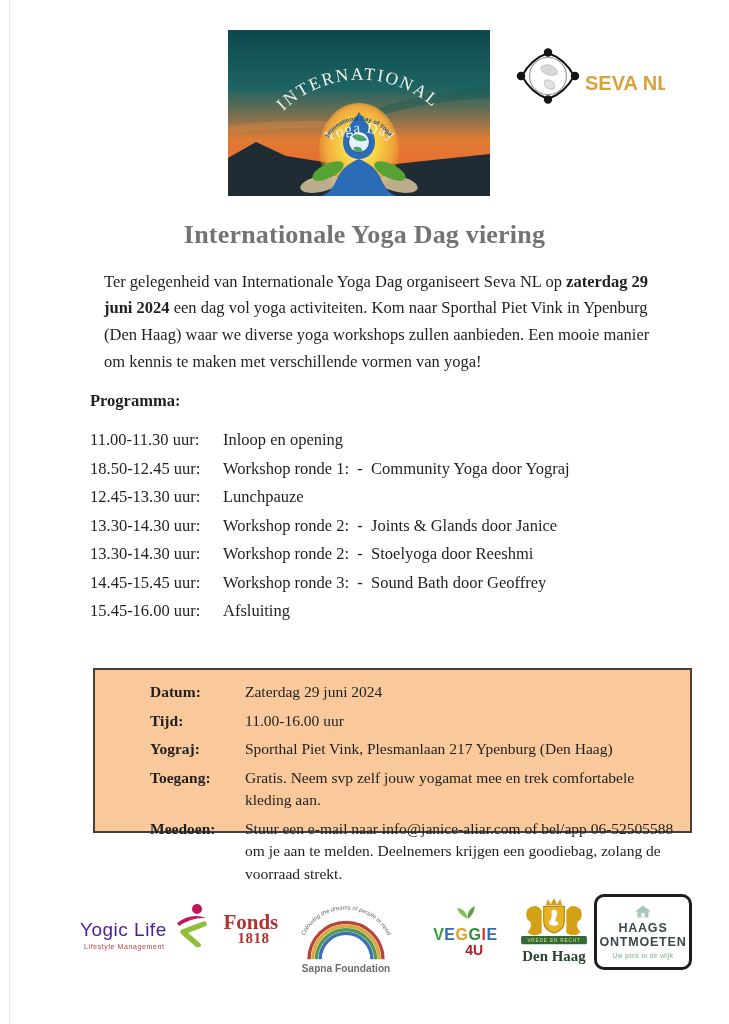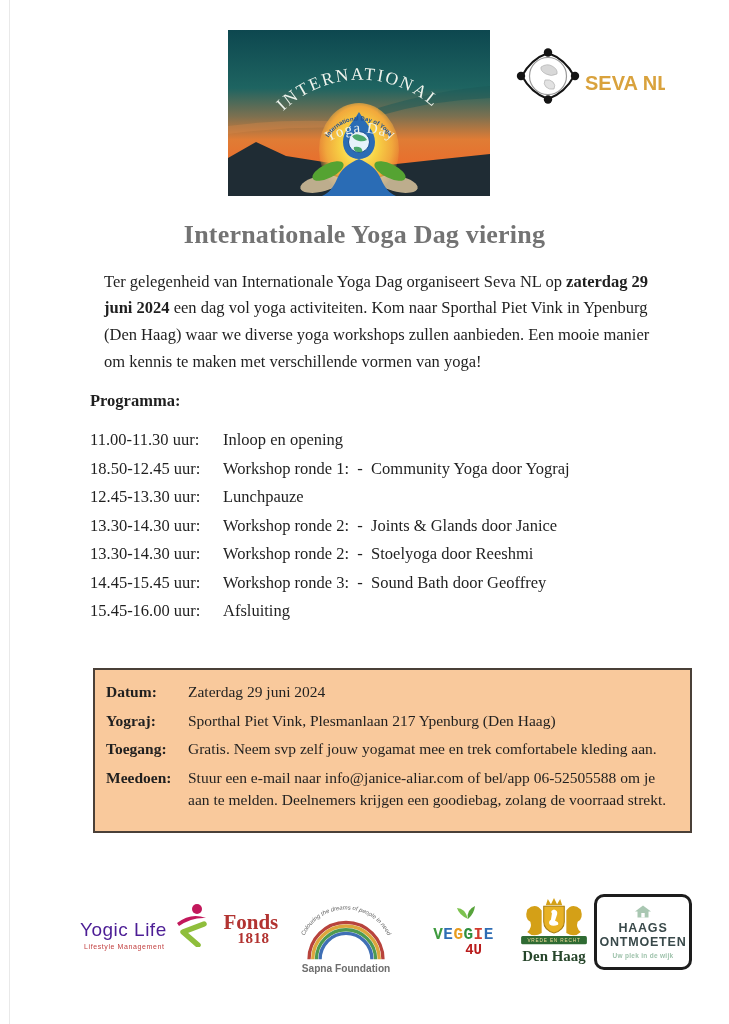--- a/index.html
+++ b/index.html
@@ -25,42 +25,42 @@
   .prog-list{position:absolute;left:90px;top:419px;width:580px;margin-top:11px;}
   .prog-row{height:28.5px;font-size:16.5px;white-space:nowrap;}
   .prog-time{display:inline-block;width:133px;}
   .prog-activity{white-space:pre;}
 
   
   .infobox{
     position:absolute;left:93px;top:668px;width:599px;height:165px;box-sizing:border-box;
     background:#f9c99c;border:2px solid #4a4038;padding:11px 14px 8px 11px;
   }
-  .info-row{display:grid;grid-template-columns:82px 1fr;column-gap:0;
-    font-size:15.5px;line-height:22.5px;margin-bottom:6px;}
+  .info-row{display:grid;grid-template-columns:82px 1fr;column-gap:13px;
+    font-size:15.5px;line-height:22.5px;margin-bottom:6px;margin-left:44px;}
   .info-label{font-weight:bold;}
 
   
   .sponsors{position:absolute;left:80px;top:884px;width:612px;height:96px;
     display:flex;align-items:center;justify-content:space-between;}
   .sponsor{display:flex;flex-direction:column;align-items:center;justify-content:center;}
 
   
   .yogic{position:relative;width:128px;height:58px;font-family:"Liberation Sans",sans-serif;}
   .yogic-name{position:absolute;left:0;top:16px;font-size:19px;color:#4c1d95;letter-spacing:0.5px;}
   .yogic-tag{position:absolute;left:4px;top:40px;font-size:7px;color:#c24040;letter-spacing:0.6px;}
   .yogic-fig{position:absolute;right:0;top:0;}
 
   
   .fonds{width:70px;height:52px;position:relative;color:#b23331;font-family:"Liberation Serif",serif;}
   .fonds-word{position:absolute;left:12px;top:4px;font-size:21px;font-weight:bold;}
   .fonds-year{position:absolute;left:26px;top:24px;font-size:15px;font-weight:bold;letter-spacing:0.5px;}
 
   
-  .veggie{width:86px;height:64px;position:relative;font-family:Liberation Mono, monospace;margin-left:17px;}
+  .veggie{width:86px;height:64px;position:relative;font-family:Liberation Sans, sans-serif;margin-left:17px;}
   .veggie-letters{position:absolute;left:6px;top:26px;font-size:16px;font-weight:bold;letter-spacing:0.5px;}
   .veggie-sub{position:absolute;left:38px;top:42px;font-size:14px;font-weight:bold;}
   .veggie-sprout{position:absolute;left:28px;top:4px;}
 
   
   .haags{width:98px;height:76px;box-sizing:border-box;border:3px solid #1d1d1d;border-radius:10px;
     background:#ffffff;display:flex;flex-direction:column;align-items:center;justify-content:center;
     font-family:"Liberation Sans",sans-serif;}
   .haags-line{font-size:12.5px;font-weight:bold;color:#39494a;letter-spacing:0.8px;line-height:14px;}
   .haags-tag{font-size:6.5px;color:#9fc3ac;font-weight:bold;margin-top:3px;letter-spacing:0.3px;}
@@ -147,20 +147,24 @@
     <div class="prog-row"><span class="prog-time">14.45-15.45 uur:</span><span class="prog-activity">Workshop ronde 3:  -  Sound Bath door Geoffrey</span></div>
     <div class="prog-row"><span class="prog-time">15.45-16.00 uur:</span><span class="prog-activity">Afsluiting</span></div>
   </div>
 
   <div class="infobox">
     <div class="info-row">
         <span class="info-label">Datum:</span>
         <span class="info-value">Zaterdag 29 juni 2024</span>
       </div>
     <div class="info-row">
+        <span class="info-label">Tijd:</span>
+        <span class="info-value">11.00-16.00 uur</span>
+      </div>
+    <div class="info-row">
         <span class="info-label">Yograj:</span>
         <span class="info-value">Sporthal Piet Vink, Plesmanlaan 217 Ypenburg (Den Haag)</span>
       </div>
     <div class="info-row">
         <span class="info-label">Toegang:</span>
         <span class="info-value">Gratis. Neem svp zelf jouw yogamat mee en trek comfortabele kleding aan.</span>
       </div>
     <div class="info-row">
         <span class="info-label">Meedoen:</span>
         <span class="info-value">Stuur een e-mail naar info@janice-aliar.com of bel/app 06-52505588 om je aan te melden. Deelnemers krijgen een goodiebag, zolang de voorraad strekt.</span>

